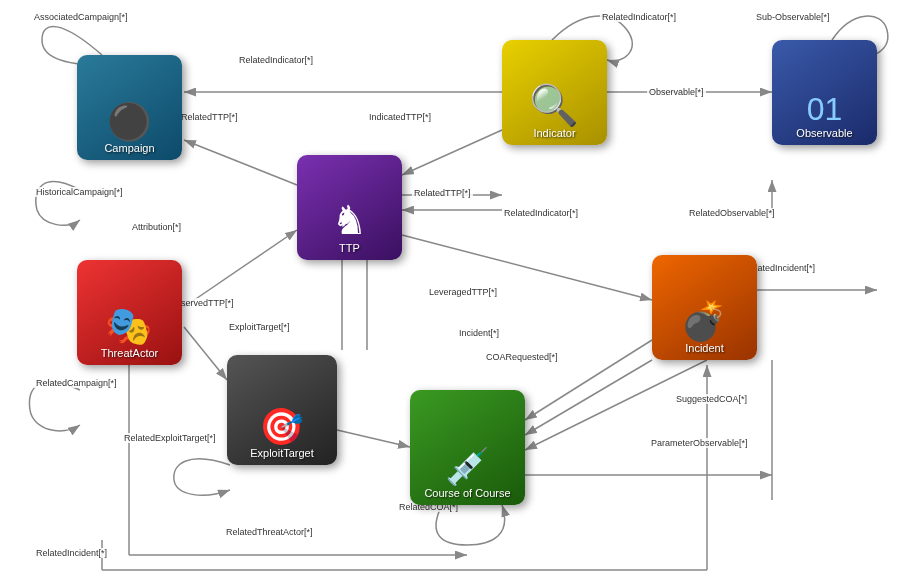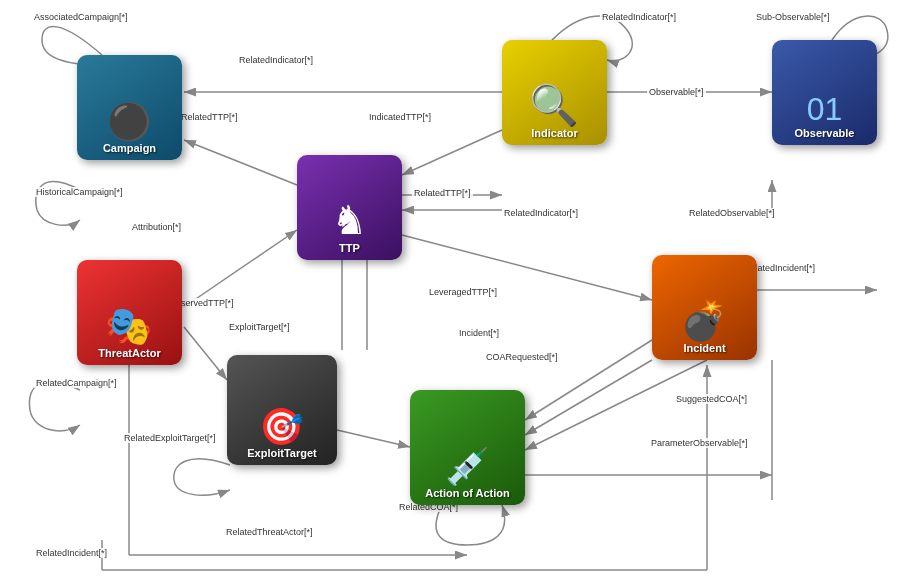--- a/index.html
+++ b/index.html
@@ -37,21 +37,21 @@
     }
     .node-icon {
       font-size: 36px;
       margin-bottom: 2px;
       color: white;
       line-height: 1;
     }
     .node-label {
       color: white;
       font-size: 11px;
-      font-weight: bold;
+      font-weight: normal;
       text-align: right;
       text-shadow: 1px 1px 2px rgba(0,0,0,0.7);
     }
     .edge-label {
       position: absolute;
       font-size: 9px;
       color: #333;
       background: rgba(255,255,255,0.85);
       padding: 0 2px;
       white-space: nowrap;
@@ -189,15 +189,15 @@
     <div class="node-label">Incident</div>
   </div>
 
   <div class="node" style="left:215px;top:355px;width:110px;height:110px;background:linear-gradient(145deg,#555555,#222222);">
     <div class="node-icon" style="font-size:36px;">🎯</div>
     <div class="node-label">ExploitTarget</div>
   </div>
 
   <div class="node" style="left:398px;top:390px;width:115px;height:115px;background:linear-gradient(145deg,#3a9a22,#1a5a0a);">
     <div class="node-icon" style="font-size:36px;">💉</div>
-    <div class="node-label">Action of Action</div>
+    <div class="node-label">Course of Course</div>
   </div>
 </div>
 
 </body></html>

